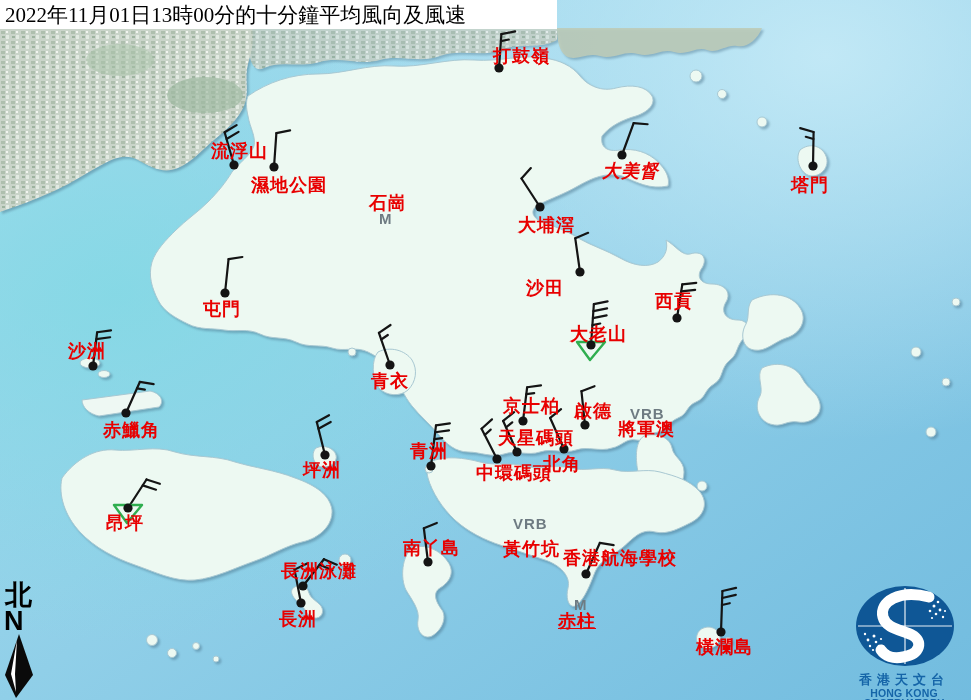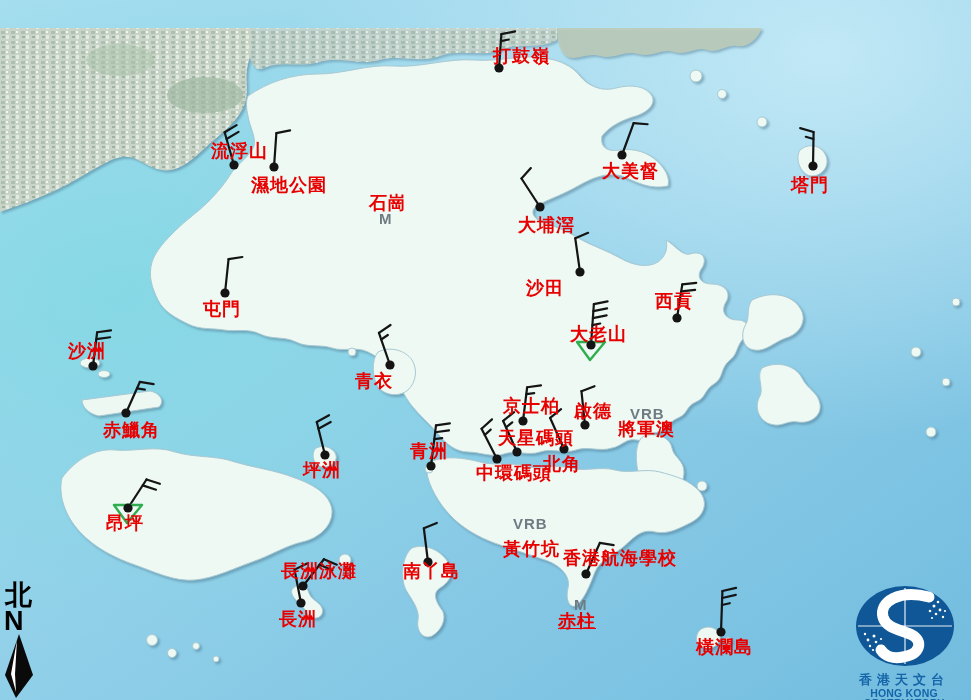--- a/index.html
+++ b/index.html
@@ -315,50 +315,53 @@
       </g>
       <circle cx="721" cy="632" r="4.6" fill="#141414"></circle>
     </svg>
   <div class="overlay" id="labels-layer">
       <div class="stn-label" style="left: 477px; top: 47px; margin-left: 16px;">打鼓嶺</div>
       <div class="stn-label" style="left: 211px; top: 142px;">流浮山</div>
       <div class="stn-label" style="left: 251px; top: 176px;">濕地公園</div>
       <div class="stn-label" style="left: 369px; top: 194px;">石崗</div>
       <div class="stn-flag" style="left: 379px; top: 211px;">M</div>
       <div class="stn-label" style="left: 518px; top: 216px;">大埔滘</div>
-      <div class="stn-label" style="left: 602px; top: 162px;">大美督</div>
+      <div class="stn-label" style="left: 602px; top: 162px; font-style: italic;">大美督</div>
       <div class="stn-label" style="left: 791px; top: 176px;">塔門</div>
       <div class="stn-label" style="left: 203px; top: 300px;">屯門</div>
       <div class="stn-label" style="left: 68px; top: 342px;">沙洲</div>
       <div class="stn-label" style="left: 103px; top: 421px;">赤鱲角</div>
-      <div class="stn-label" style="left: 355px; top: 372px;">青衣</div>
+      <div class="stn-label" style="left: 371px; top: 372px;">青衣</div>
       <div class="stn-label" style="left: 526px; top: 279px;">沙田</div>
       <div class="stn-label" style="left: 655px; top: 292px;">西貢</div>
       <div class="stn-label" style="left: 570px; top: 325px;">大老山</div>
       <div class="stn-label" style="left: 503px; top: 397px;">京士柏</div>
       <div class="stn-label" style="left: 574px; top: 402px;">啟德</div>
       <div class="stn-label" style="left: 618px; top: 420px;">將軍澳</div>
       <div class="stn-flag" style="left: 630px; top: 406px;">VRB</div>
       <div class="stn-label" style="left: 498px; top: 429px;">天星碼頭</div>
       <div class="stn-label" style="left: 543px; top: 455px;">北角</div>
       <div class="stn-label" style="left: 476px; top: 464px;">中環碼頭</div>
       <div class="stn-label" style="left: 410px; top: 442px;">青洲</div>
       <div class="stn-label" style="left: 303px; top: 461px;">坪洲</div>
       <div class="stn-label" style="left: 106px; top: 514px;">昂坪</div>
-      <div class="stn-label" style="left: 403px; top: 562px;">南丫島</div>
+      <div class="stn-label" style="left: 403px; top: 539px;">南丫島</div>
       <div class="stn-label" style="left: 503px; top: 540px;">黃竹坑</div>
       <div class="stn-flag" style="left: 513px; top: 516px;">VRB</div>
       <div class="stn-label" style="left: 563px; top: 549px;">香港航海學校</div>
       <div class="stn-label" style="left: 558px; top: 612px; text-decoration: underline;">赤柱</div>
       <div class="stn-flag" style="left: 574px; top: 597px;">M</div>
       <div class="stn-label" style="left: 281px; top: 562px;">長洲泳灘</div>
       <div class="stn-label" style="left: 279px; top: 610px;">長洲</div>
       <div class="stn-label" style="left: 696px; top: 638px;">橫瀾島</div>
     </div>
 
+  <div class="titlebar">
+    <span class="t">2022年11月01日13時00分的十分鐘平均風向及風速</span>
+  </div>
 
   <div class="compass">
     <div class="cn">北</div>
     <div class="n">N</div>
     <svg width="36" height="66" viewBox="0 0 36 66">
       <polygon points="17,1 31,42 14,65 3,42" fill="#0a0a0a"></polygon>
       <polygon points="15,7 9,41 14,59 13,41" fill="#ffffff"></polygon>
     </svg>
   </div>
 

